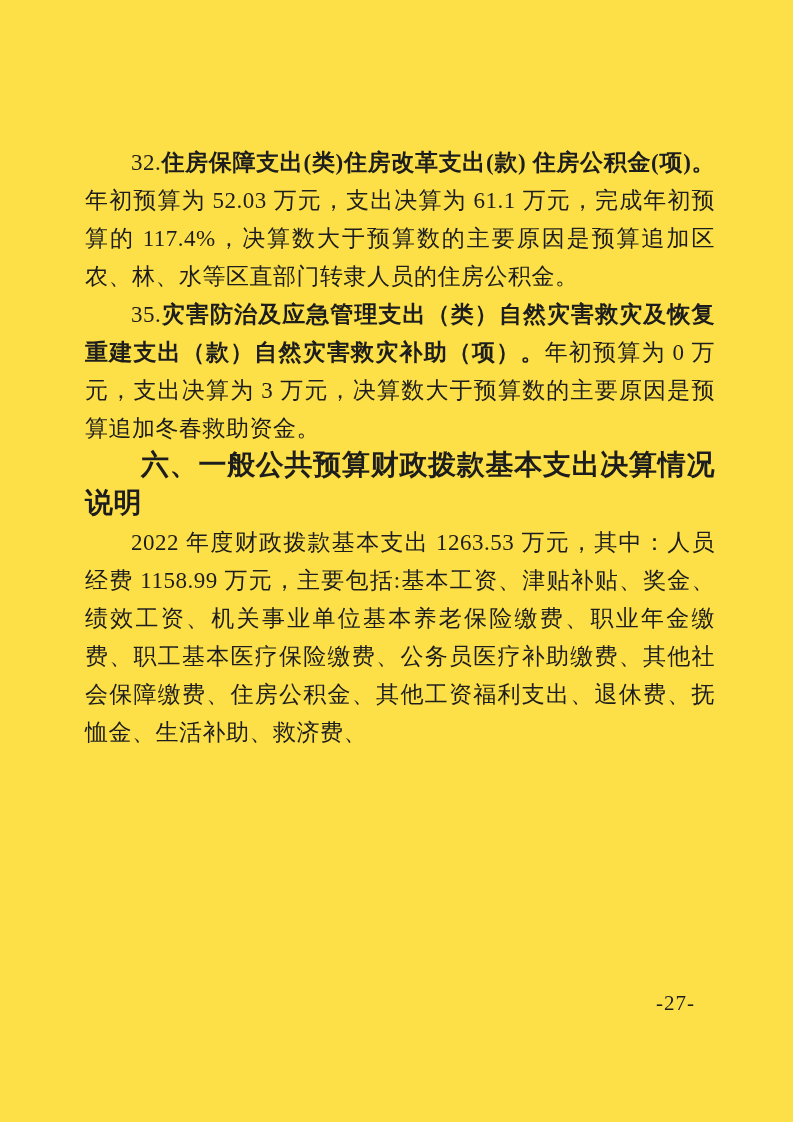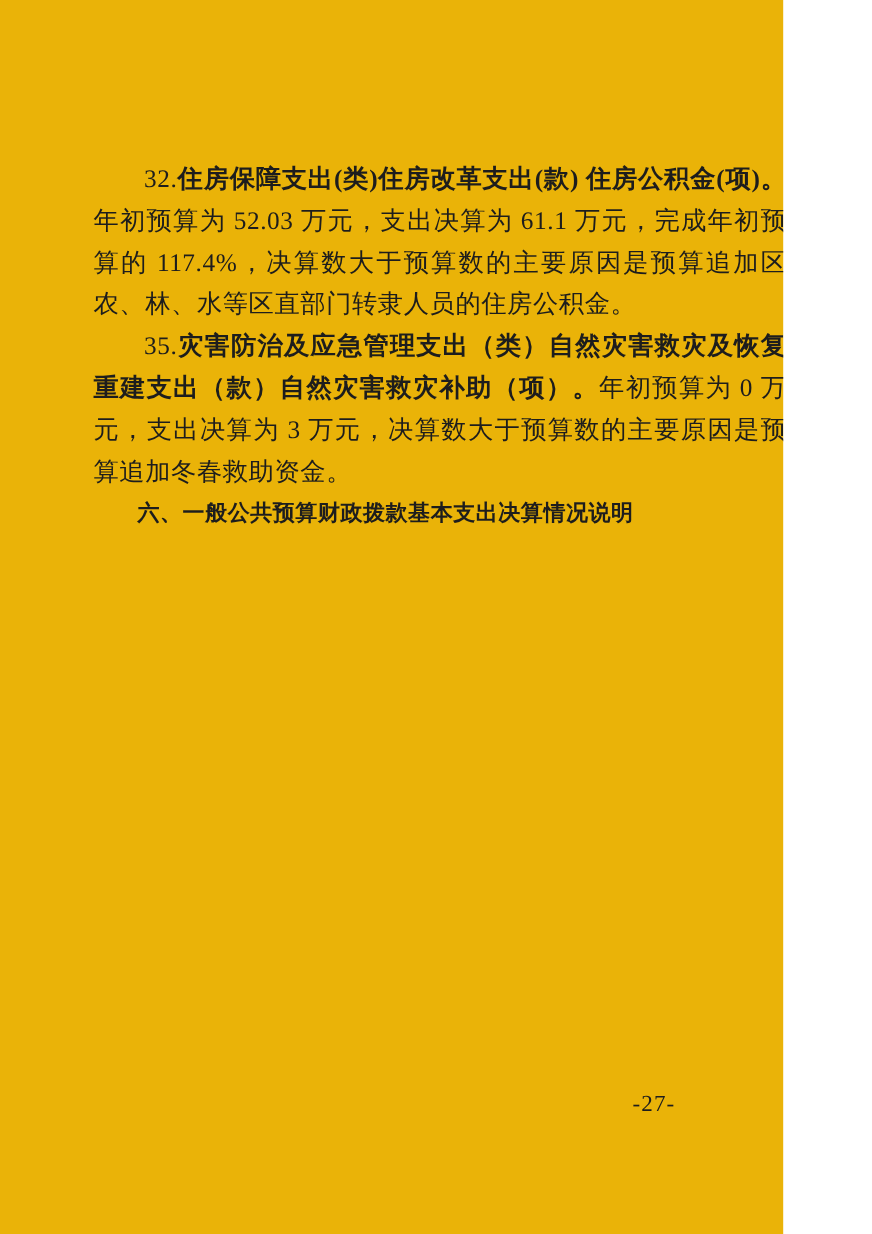--- a/index.html
+++ b/index.html
@@ -2,23 +2,23 @@
 <html lang="zh"><head>
 <meta charset="utf-8">
 <style>
   html, body {
     margin: 0;
     padding: 0;
     background: #ffffff;
   }
   .page {
     position: relative;
-    width: 712px;
+    width: 793px;
     height: 1122px;
-    background: #eab308;
+    background: #fde047;
     overflow: hidden;
     font-family: "Liberation Serif", "DejaVu Serif", serif;
     color: #1d1d1d;
   }
   .content {
     position: absolute;
     left: 85px;
     top: 144px;
     width: 630px;
     font-size: 23px;
@@ -34,23 +34,23 @@
   .item-number {
     font-weight: 400;
   }
   .item-heading {
     font-weight: 700;
   }
   .item-body {
     font-weight: 400;
   }
   .section-heading {
-    font-family: Liberation Serif, serif;
+    font-family: Liberation Mono, monospace;
     font-weight: 700;
-    font-size: 20px;
+    font-size: 28px;
   }
   .closing-para {
     font-weight: 400;
   }
   .page-number {
     position: absolute;
     top: 991px;
     right: 98px;
     font-size: 21px;
     letter-spacing: 1px;
@@ -65,17 +65,18 @@
   <div class="content">
 
     <p class="para"><span class="item-number">32.</span><span class="item-heading">住房保障支出(类)住房改革支出(款) 住房公积金(项)。</span><span class="item-body">年初预算为 52.03 万元，支出决算为 61.1 万元，完成年初预算的 117.4%，决算数大于预算数的主要原因是预算追加区农、林、水等区直部门转隶人员的住房公积金。</span></p>
 
 
 
     <p class="para"><span class="item-number">35.</span><span class="item-heading">灾害防治及应急管理支出（类）自然灾害救灾及恢复重建支出（款）自然灾害救灾补助（项）。</span><span class="item-body">年初预算为 0 万元，支出决算为 3 万元，决算数大于预算数的主要原因是预算追加冬春救助资金。</span></p>
 
     <p class="section-heading">六、一般公共预算财政拨款基本支出决算情况说明</p>
 
+    <p class="closing-para">2022 年度财政拨款基本支出 1263.53 万元，其中：人员经费 1158.99 万元，主要包括:基本工资、津贴补贴、奖金、绩效工资、机关事业单位基本养老保险缴费、职业年金缴费、职工基本医疗保险缴费、公务员医疗补助缴费、其他社会保障缴费、住房公积金、其他工资福利支出、退休费、抚恤金、生活补助、救济费、</p>
 
   </div>
 
   <div class="page-number">-27-</div>
 </div>
 
 </body></html>

